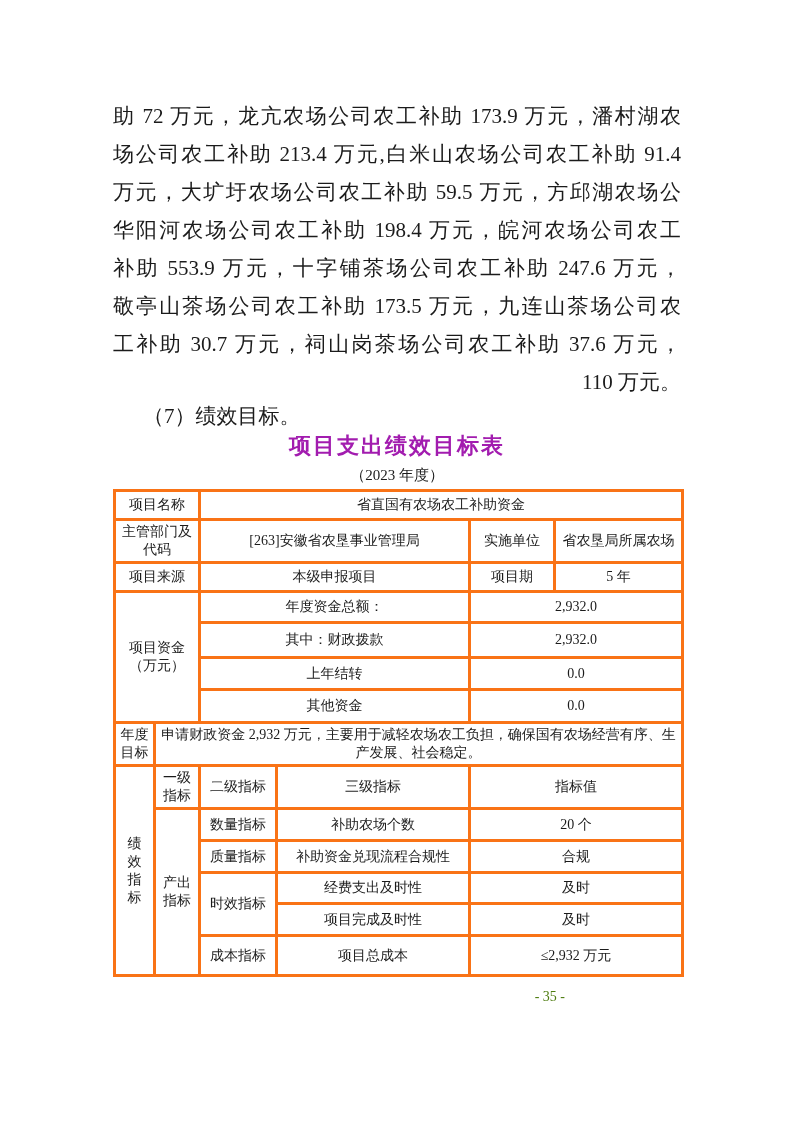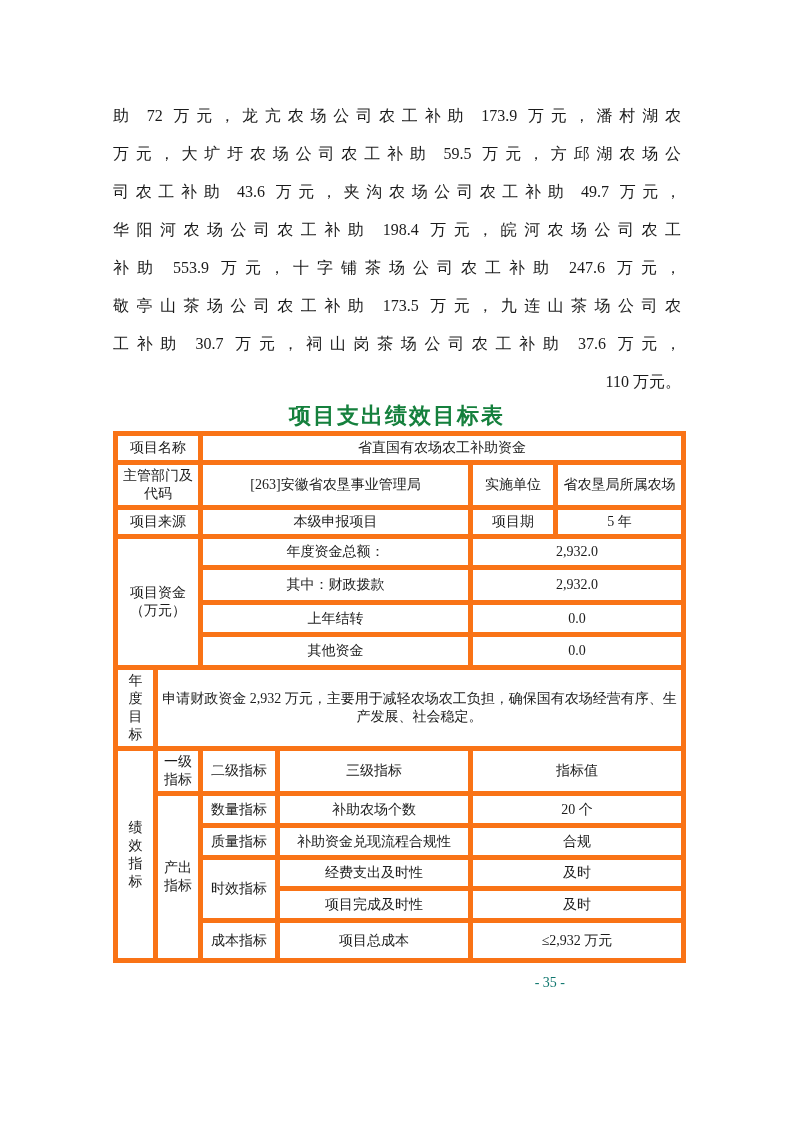--- a/index.html
+++ b/index.html
@@ -2,71 +2,73 @@
 <html><head>
 <meta charset="utf-8">
 <style>
   html,body{margin:0;padding:0;}
   body{
     width:794px;height:1123px;background:#ffffff;color:#1b1b1b;
     font-family:"Liberation Serif","DejaVu Serif",serif;
     overflow:hidden;position:relative;
   }
   .content{padding:97px 113px 0 113px;}
-  .para{font-size:16px;line-height:38px;}
+  .para{font-size:21px;line-height:38px;}
   .para .line{text-align:right;}
   .para .just{
     text-align:justify;text-align-last:justify;
     text-justify:inter-character;
   }
   .sub-item{font-size:21px;line-height:30px;text-indent:30px;}
   .table-title{
     margin:0;text-align:center;font-size:22px;font-weight:bold;
     font-family:"Liberation Sans","DejaVu Sans",sans-serif;
-    line-height:30px;letter-spacing:2px;color:#15803d;
+    line-height:30px;letter-spacing:2px;color:#a21caf;
   }
   .table-subtitle{text-align:center;font-size:15px;line-height:20px;margin:4px 0 4px;}
   table.perf{
     width:568px;border-collapse:collapse;table-layout:fixed;
     border:2px solid #2a2a2a;margin:0;
   }
   table.perf td{
-    border:5px solid #f97316;font-size:14px;text-align:center;
+    border:3px solid #f97316;font-size:14px;text-align:center;
     vertical-align:middle;padding:2px 4px;line-height:18px;
     overflow:hidden;
   }
   td.tl{text-align:left;padding-left:8px;font-family:Liberation Mono, monospace;}
   td.num{text-align:right;padding-right:9px;font-size:13.5px;}
   td.ind1{text-align:left;padding-left:14px;}
   td.ind2{text-align:left;padding-left:32px;}
   td.ind3{text-align:left;padding-left:76px;margin-left:28px;}
   td.goal{text-align:left;font-size:13.5px;padding:3px 8px;line-height:19px;}
   .preline{white-space:pre-line;line-height:16px;margin-left:40px;}
   td.vert{line-height:32px;}
   td.l1{line-height:22px;}
-  .footer{margin-top:12px;padding-right:116px;text-align:right;font-size:14px;color:#0f766e;}
+  .footer{margin-top:12px;padding-right:116px;text-align:right;font-size:14px;color:#4d7c0f;}
 </style>
 </head>
 <body>
 
 <div class="content">
 
   <div class="para">
     <div class="line just">助 72 万元，龙亢农场公司农工补助 173.9 万元，潘村湖农</div>
+    <div class="line just">场公司农工补助 213.4 万元,白米山农场公司农工补助 91.4</div>
     <div class="line just">万元，大圹圩农场公司农工补助 59.5 万元，方邱湖农场公</div>
-    <div class="line just">司农工补助 43.6 万元，夹沟农场公司农工补助 49.7 万元，</div>
     <div class="line just">华阳河农场公司农工补助 198.4 万元，皖河农场公司农工</div>
     <div class="line just">补助 553.9 万元，十字铺茶场公司农工补助 247.6 万元，</div>
     <div class="line just">敬亭山茶场公司农工补助 173.5 万元，九连山茶场公司农</div>
     <div class="line just">工补助 30.7 万元，祠山岗茶场公司农工补助 37.6 万元，</div>
     <div class="line">110 万元。</div>
   </div>
 
+  <div class="sub-item">（7）绩效目标。</div>
 
   <h3 class="table-title">项目支出绩效目标表</h3>
+  <div class="table-subtitle">（2023 年度）</div>
 
   <table class="perf">
     <colgroup>
       <col style="width:40px">
         <col style="width:45px">
         <col style="width:77px">
       <col style="width:193px">
         <col style="width:85px">
         <col style="width:128px">
     </colgroup>

